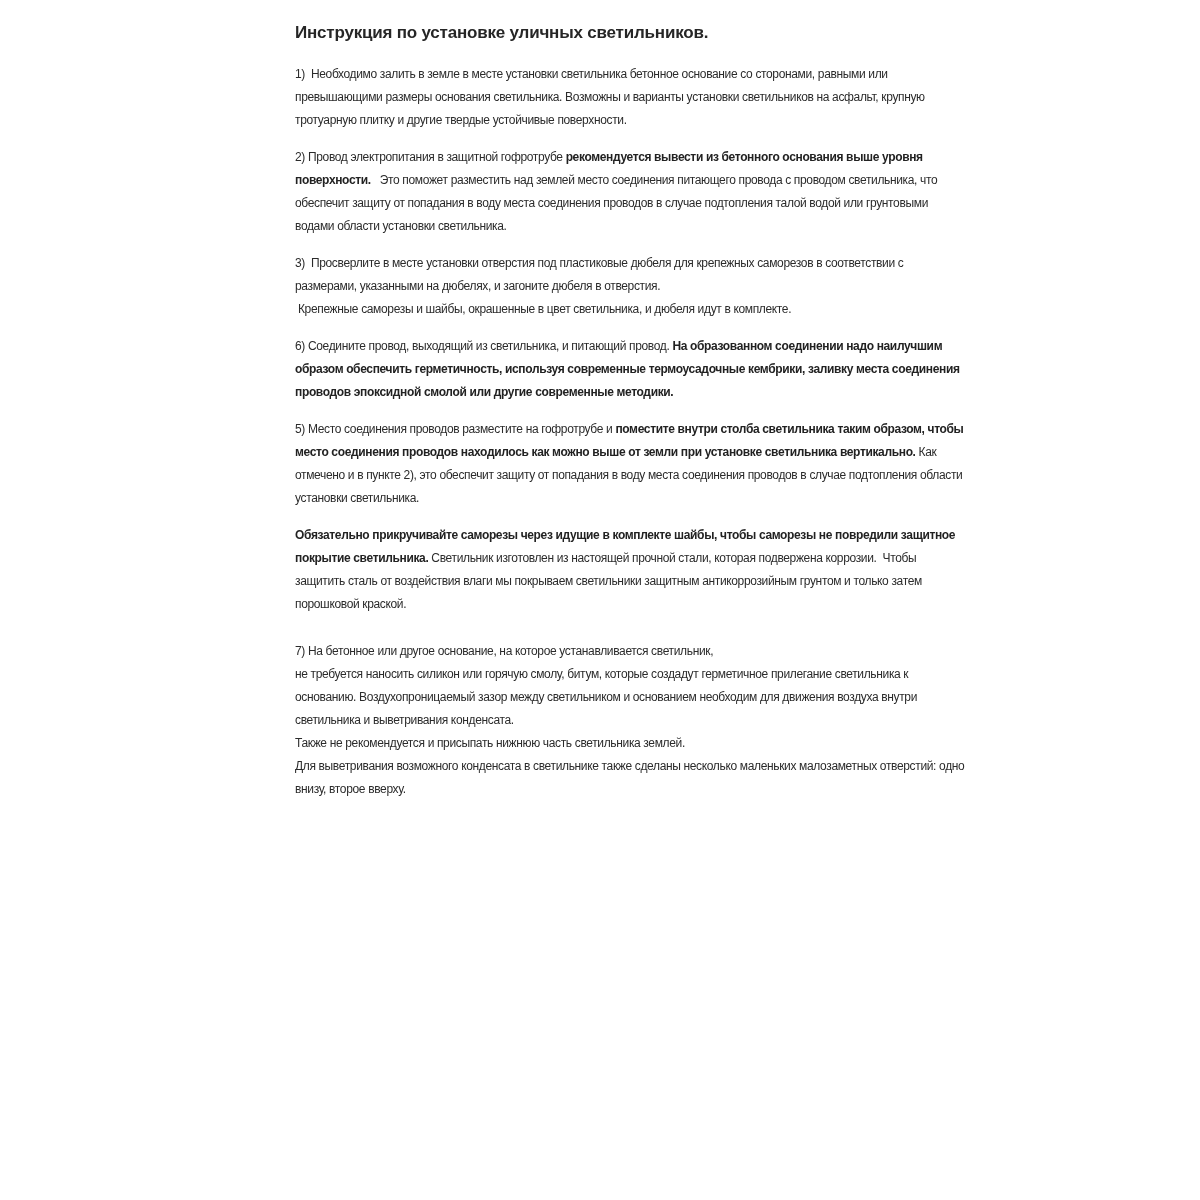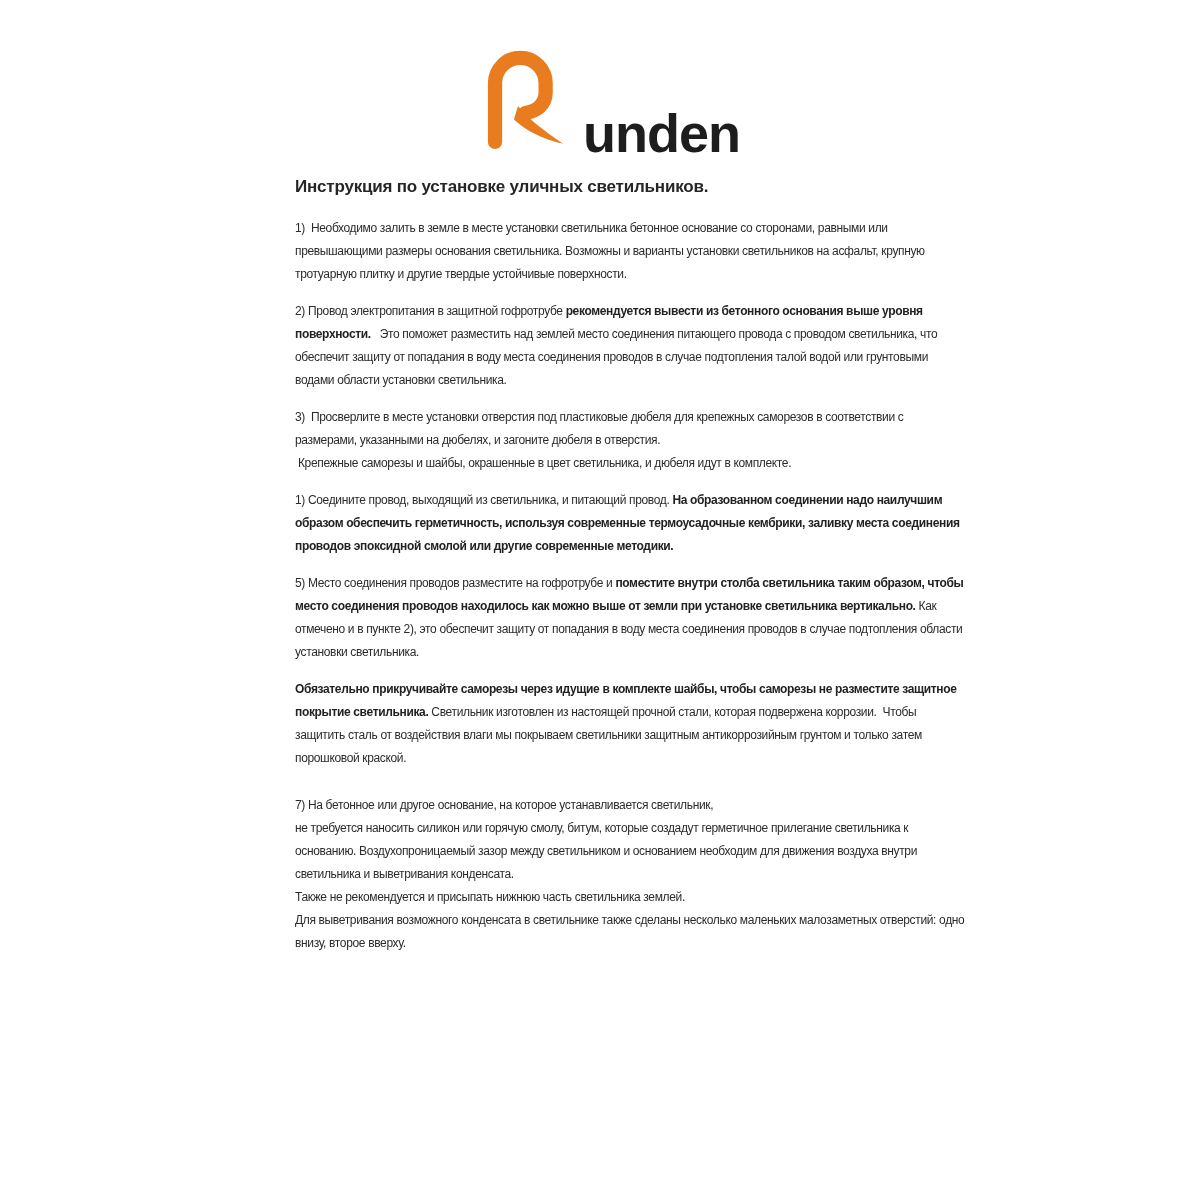--- a/index.html
+++ b/index.html
@@ -67,38 +67,31 @@
   .para .bold { font-weight: 700; color: #222222; }
   .gap-lg { margin-top: 24px; }
   .gap-xl { margin-top: 32px; }
 </style>
 </head>
 <body>
 
 <div class="page">
   <div class="sheet">
 
-    <header class="logo-wrap">
-      <svg class="logo-r" viewBox="0 0 100 112" aria-hidden="true">
-        <path d="M 12 100 L 12 36 A 27.5 27.5 0 0 1 67 36 L 67 46 C 67 60 57 66.5 45 68.5" fill="none" stroke-width="15.5" stroke-linecap="round" stroke-linejoin="round" stroke="#E87C1E"></path>
-        <path d="M 37 61 C 48 75 63 86 86 102 C 61 96 45 87 32.5 75.5 Z" stroke="none" fill="#E87C1E"></path>
-      </svg>
-      <span class="logo-text">unden</span>
-    </header>
 
     <h1 class="title">Инструкция по установке уличных светильников.</h1>
 
     <main class="content">
       <p class="para"><span>1)  Необходимо залить в земле в месте установки светильника бетонное основание со сторонами, равными или превышающими размеры основания светильника. Возможны и варианты установки светильников на асфальт, крупную тротуарную плитку и другие твердые устойчивые поверхности.</span></p>
       <p class="para"><span>2) Провод электропитания в защитной гофротрубе </span><span class="bold">рекомендуется вывести из бетонного основания выше уровня поверхности.</span><span>   Это поможет разместить над землей место соединения питающего провода с проводом светильника, что обеспечит защиту от попадания в воду места соединения проводов в случае подтопления талой водой или грунтовыми водами области установки светильника.</span></p>
       <p class="para"><span>3)  Просверлите в месте установки отверстия под пластиковые дюбеля для крепежных саморезов в соответствии с размерами, указанными на дюбелях, и загоните дюбеля в отверстия.
  Крепежные саморезы и шайбы, окрашенные в цвет светильника, и дюбеля идут в комплекте.</span></p>
-      <p class="para"><span>1) Соедините провод, выходящий из светильника, и питающий провод. </span><span class="bold">На образованном соединении надо наилучшим образом обеспечить герметичность, используя современные термоусадочные кембрики, заливку места соединения проводов эпоксидной смолой или другие современные методики.</span></p>
+      <p class="para"><span>6) Соедините провод, выходящий из светильника, и питающий провод. </span><span class="bold">На образованном соединении надо наилучшим образом обеспечить герметичность, используя современные термоусадочные кембрики, заливку места соединения проводов эпоксидной смолой или другие современные методики.</span></p>
       <p class="para"><span>5) Место соединения проводов разместите на гофротрубе и </span><span class="bold">поместите внутри столба светильника таким образом, чтобы место соединения проводов находилось как можно выше от земли при установке светильника вертикально.</span><span> Как отмечено и в пункте 2), это обеспечит защиту от попадания в воду места соединения проводов в случае подтопления области установки светильника.</span></p>
-      <p class="para"><span class="bold">Обязательно прикручивайте саморезы через идущие в комплекте шайбы, чтобы саморезы не разместите защитное покрытие светильника.</span><span> Светильник изготовлен из настоящей прочной стали, которая подвержена коррозии.  Чтобы защитить сталь от воздействия влаги мы покрываем светильники защитным антикоррозийным грунтом и только затем порошковой краской.</span></p>
+      <p class="para"><span class="bold">Обязательно прикручивайте саморезы через идущие в комплекте шайбы, чтобы саморезы не повредили защитное покрытие светильника.</span><span> Светильник изготовлен из настоящей прочной стали, которая подвержена коррозии.  Чтобы защитить сталь от воздействия влаги мы покрываем светильники защитным антикоррозийным грунтом и только затем порошковой краской.</span></p>
       <p class="para gap-lg"><span>7) На бетонное или другое основание, на которое устанавливается светильник,
 не требуется наносить силикон или горячую смолу, битум, которые создадут герметичное прилегание светильника к основанию. Воздухопроницаемый зазор между светильником и основанием необходим для движения воздуха внутри светильника и выветривания конденсата.
 Также не рекомендуется и присыпать нижнюю часть светильника землей.
 Для выветривания возможного конденсата в светильнике также сделаны несколько маленьких малозаметных отверстий: одно внизу, второе вверху.</span></p>
     </main>
 
   </div>
 </div>
 
 </body></html>

